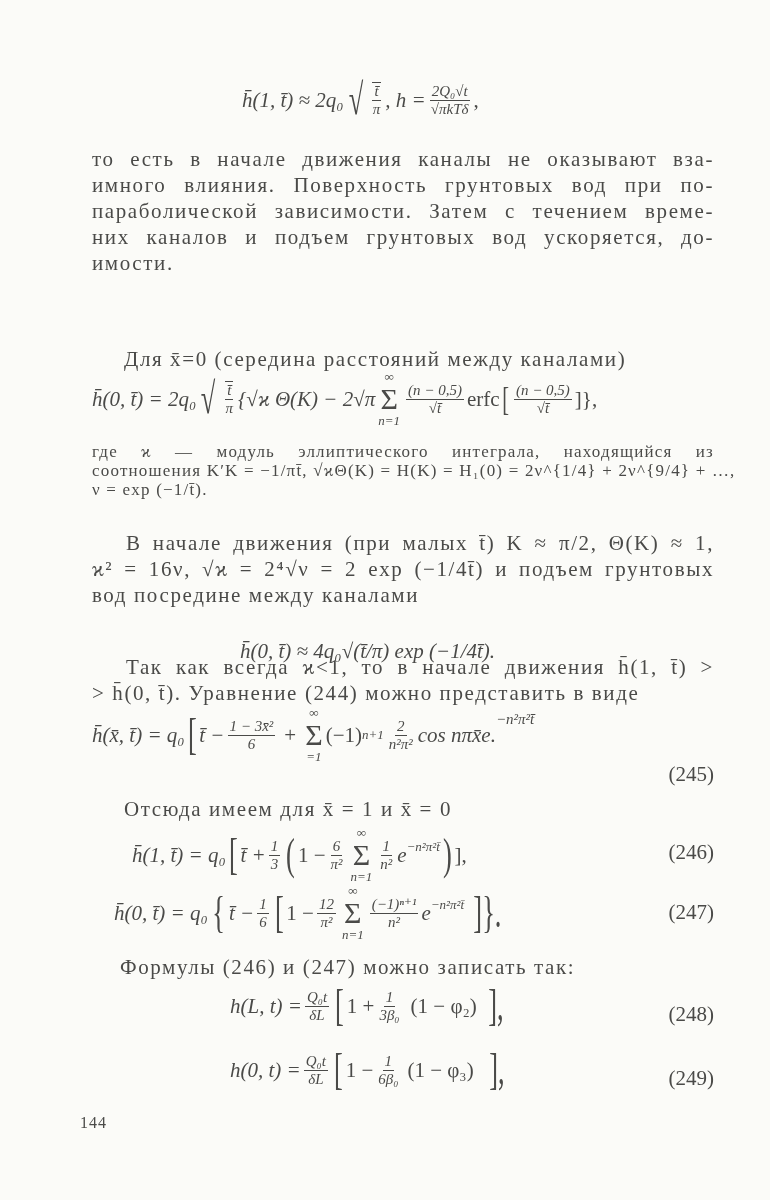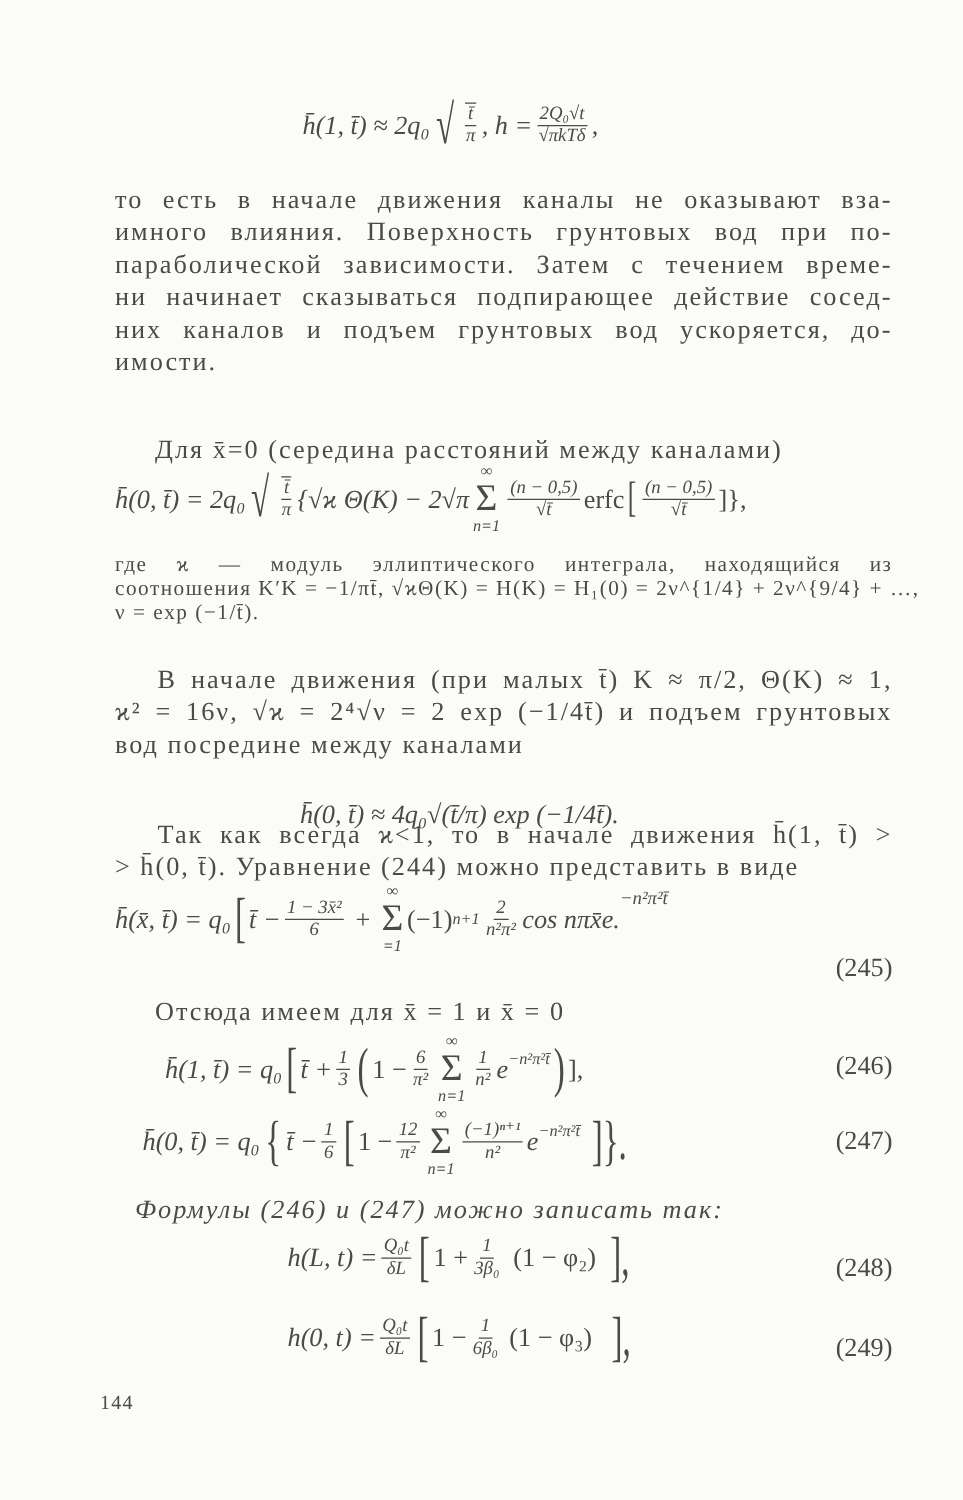--- a/index.html
+++ b/index.html
@@ -50,21 +50,20 @@
       <span class="num">2Q₀√t</span>
       <span class="den">√πkTδ</span>
     </span>
     <span class="up">,</span>
   </div>
 
   <div class="para body-text" style="top:146px;">
     <span class="line">то есть в начале движения каналы не оказывают вза-</span>
     <span class="line">имного влияния. Поверхность грунтовых вод при по-</span>
     <span class="line">параболической зависимости. Затем с течением време-</span>
-    <span class="line">ни начинает сказываться подпирающее действие сосед-</span>
     <span class="line">них каналов и подъем грунтовых вод ускоряется, до-</span>
     <span class="line last">имости.</span>
   </div>
 
   <div class="abs body-text" style="left:124px; top:346px;">Для x̄=0 (середина расстояний между каналами)</div>
 
   <div class="abs formula math" style="left:92px; top:370px;">
     <span>h̄(0, t̄) = 2q₀</span>
     <span class="big up">√</span>
     <span class="frac">
@@ -188,21 +187,21 @@
     <span class="frac">
       <span class="num">(−1)ⁿ⁺¹</span>
       <span class="den">n²</span>
     </span>
     <span>e</span>
       <sup style="position:relative; top:-8px;">−n²π²t̄</sup>
     <span class="big up">]}.</span>
   </div>
   <div class="eqno" style="top:900px;">(247)</div>
 
-  <div class="abs body-text" style="left:108px; top:954px;font-style:italic;">Формулы (246) и (247) можно записать так:</div>
+  <div class="abs body-text" style="left:120px; top:954px;">Формулы (246) и (247) можно записать так:</div>
 
   <div class="abs formula math" style="left:230px; top:986px;">
     <span>h(L, t) =</span>
     <span class="frac">
       <span class="num">Q₀t</span>
       <span class="den">δL</span>
     </span>
     <span class="big up">[</span>
     <span class="up">1 +</span>
     <span class="frac">

